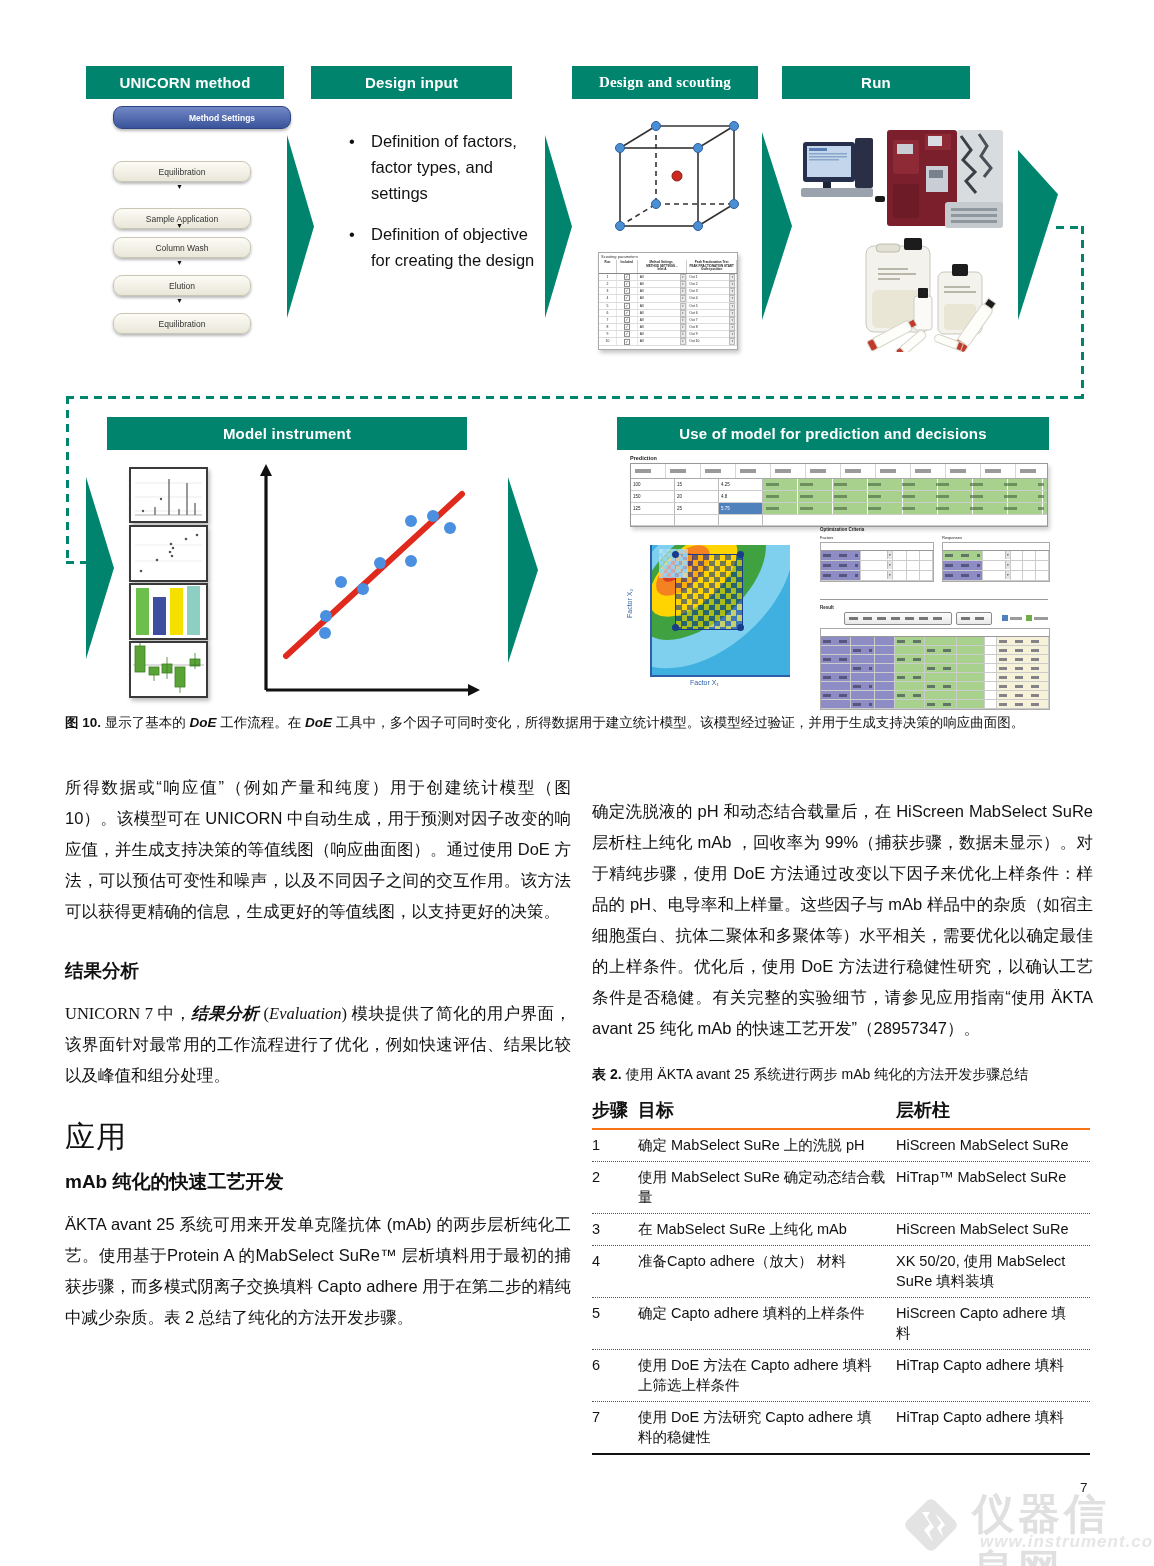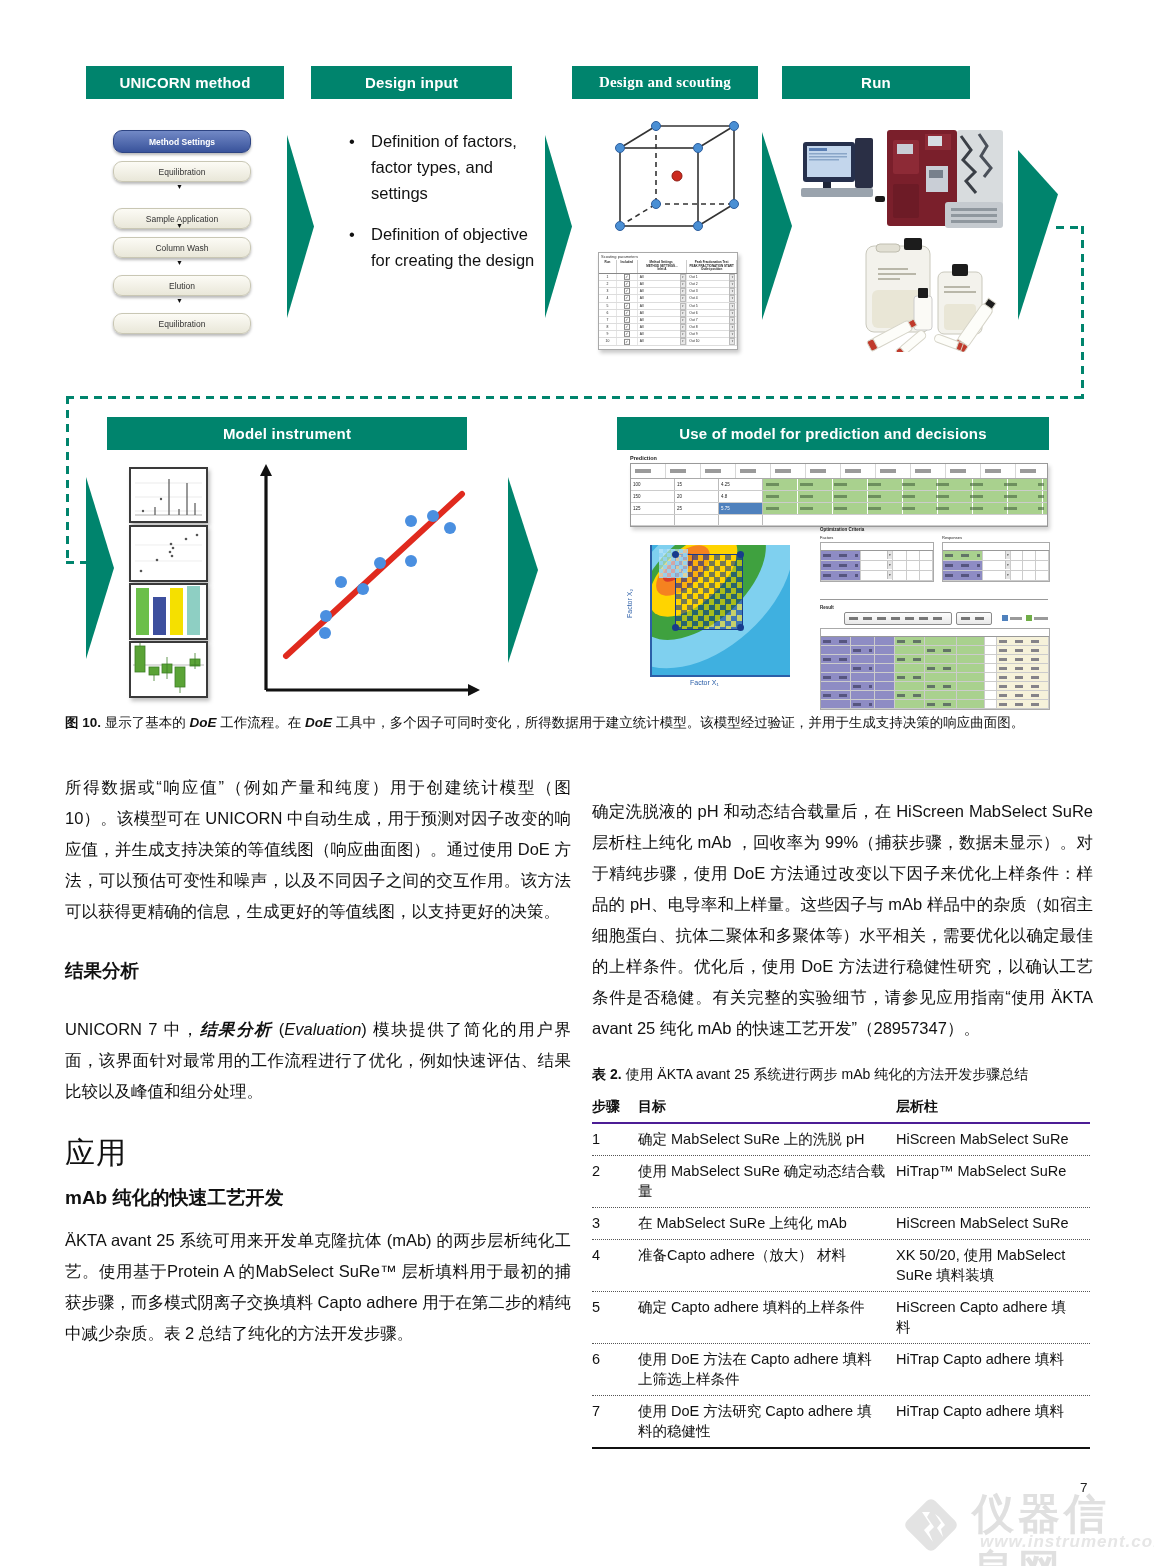--- a/index.html
+++ b/index.html
@@ -90,22 +90,22 @@
   
   .figcap{position:absolute;left:65px;top:714px;width:1028px;font-size:13.5px;color:#111;letter-spacing:0;}
   .col{position:absolute;font-size:16.5px;line-height:31px;text-align:justify;color:#111;}
   .h-med{font-size:18.5px;font-weight:bold;margin:0;}
   .h-big{font-size:30px;font-weight:normal;margin:0;letter-spacing:1px;}
   .bi{font-weight:bold;font-style:italic;}
   .it{font-style:italic;}
   
   .t2cap{position:absolute;left:592px;top:1066px;width:500px;font-size:14px;color:#111;}
   .t2{position:absolute;left:592px;top:1094px;width:498px;font-size:14.5px;color:#111;border-bottom:2px solid #111;}
-  .t2h{display:grid;grid-template-columns:46px 258px 194px;font-weight:bold;font-size:14px;
-       border-bottom:2px solid #4c1d95;padding:4px 0 6px;}
+  .t2h{display:grid;grid-template-columns:46px 258px 194px;font-weight:bold;font-size:18px;
+       border-bottom:2px solid #f97316;padding:4px 0 6px;}
   .t2row{display:grid;grid-template-columns:46px 258px 194px;padding:5px 0 6px;line-height:20px;
        border-bottom:1.6px dotted #555;}
   .t2row:last-child{border-bottom:none;}
   .t2row div{padding-right:10px;}
   
   .pageno{position:absolute;left:1080px;top:1480px;font-size:13.5px;color:#222;}
   .wm{position:absolute;color:#e0e0e0;}
   .wmname{left:972px;top:1486px;font-size:42px;font-weight:bold;letter-spacing:4px;}
   .wmurl{left:980px;top:1532px;font-size:17px;font-weight:bold;font-style:italic;letter-spacing:1px;color:#e6e6e6;}
 </style>
@@ -121,21 +121,21 @@
       <span>Design input</span>
     </div>
   <div class="ghead" style="left:572px;top:66px;width:186px;font-family:Liberation Serif, serif;">
       <span>Design and scouting</span>
     </div>
   <div class="ghead" style="left:782px;top:66px;width:188px;">
       <span>Run</span>
     </div>
 
   <div>
-    <div class="mbtn primary" style="top:130px;">Method Settings</div>
+    <div class="mbtn primary" style="top:106px;padding-left:40px;">Method Settings</div>
     <div class="mbtn" style="top:161px;">Equilibration</div>
     <div class="marrow" style="top:183px;">▼</div>
     <div class="mbtn" style="top:208px;">Sample Application</div>
     <div class="marrow" style="top:222px;">▼</div>
     <div class="mbtn" style="top:237px;">Column Wash</div>
     <div class="marrow" style="top:259px;">▼</div>
     <div class="mbtn" style="top:275px;">Elution</div>
     <div class="marrow" style="top:297px;">▼</div>
     <div class="mbtn" style="top:313px;">Equilibration</div>
   </div>
@@ -615,21 +615,21 @@
     </div>
   </div>
 
   <div class="figcap">
     <b>图 10.</b><span> 显示了基本的 </span><span class="bi">DoE</span><span> 工作流程。在 </span><span class="bi">DoE</span><span> 工具中，多个因子可同时变化，所得数据用于建立统计模型。该模型经过验证，并用于生成支持决策的响应曲面图。</span>
   </div>
 
   <div class="col" style="left:65px;top:772px;width:506px;">
     <p style="margin:0;">所得数据或“响应值”（例如产量和纯度）用于创建统计模型（图 10）。该模型可在 UNICORN 中自动生成，用于预测对因子改变的响应值，并生成支持决策的等值线图（响应曲面图）。通过使用 DoE 方法，可以预估可变性和噪声，以及不同因子之间的交互作用。该方法可以获得更精确的信息，生成更好的等值线图，以支持更好的决策。</p>
     <h3 class="h-med" style="margin-top:28px;">结果分析</h3>
-    <p style="margin:28px 0 0;"><span>UNICORN 7 中，</span><span class="bi">结果分析</span><span> (</span><span class="it">Evaluation</span><span>) 模块提供了简化的用户界面，该界面针对最常用的工作流程进行了优化，例如快速评估、结果比较以及峰值和组分处理。</span></p>
+    <p style="margin:12px 0 0;font-family:Liberation Serif, serif;"><span>UNICORN 7 中，</span><span class="bi">结果分析</span><span> (</span><span class="it">Evaluation</span><span>) 模块提供了简化的用户界面，该界面针对最常用的工作流程进行了优化，例如快速评估、结果比较以及峰值和组分处理。</span></p>
     <h2 class="h-big" style="margin-top:30px;">应用</h2>
     <h3 class="h-med" style="margin-top:14px;font-size:19px;">mAb 纯化的快速工艺开发</h3>
     <p style="margin:12px 0 0;">ÄKTA avant 25 系统可用来开发单克隆抗体 (mAb) 的两步层析纯化工艺。使用基于Protein A 的MabSelect SuRe™ 层析填料用于最初的捕获步骤，而多模式阴离子交换填料 Capto adhere 用于在第二步的精纯中减少杂质。表 2 总结了纯化的方法开发步骤。</p>
   </div>
 
   <div class="col" style="left:592px;top:772px;width:501px;margin-top:24px;">
     <p style="margin:0;">确定洗脱液的 pH 和动态结合载量后，在 HiScreen MabSelect SuRe 层析柱上纯化 mAb ，回收率为 99%（捕获步骤，数据未显示）。对于精纯步骤，使用 DoE 方法通过改变以下因子来优化上样条件：样品的 pH、电导率和上样量。这些因子与 mAb 样品中的杂质（如宿主细胞蛋白、抗体二聚体和多聚体等）水平相关，需要优化以确定最佳的上样条件。优化后，使用 DoE 方法进行稳健性研究，以确认工艺条件是否稳健。有关完整的实验细节，请参见应用指南“使用 ÄKTA avant 25 纯化 mAb 的快速工艺开发”（28957347）。</p>
   </div>
 
   <div class="t2cap"><b>表 2.</b><span> 使用 ÄKTA avant 25 系统进行两步 mAb 纯化的方法开发步骤总结</span></div>

